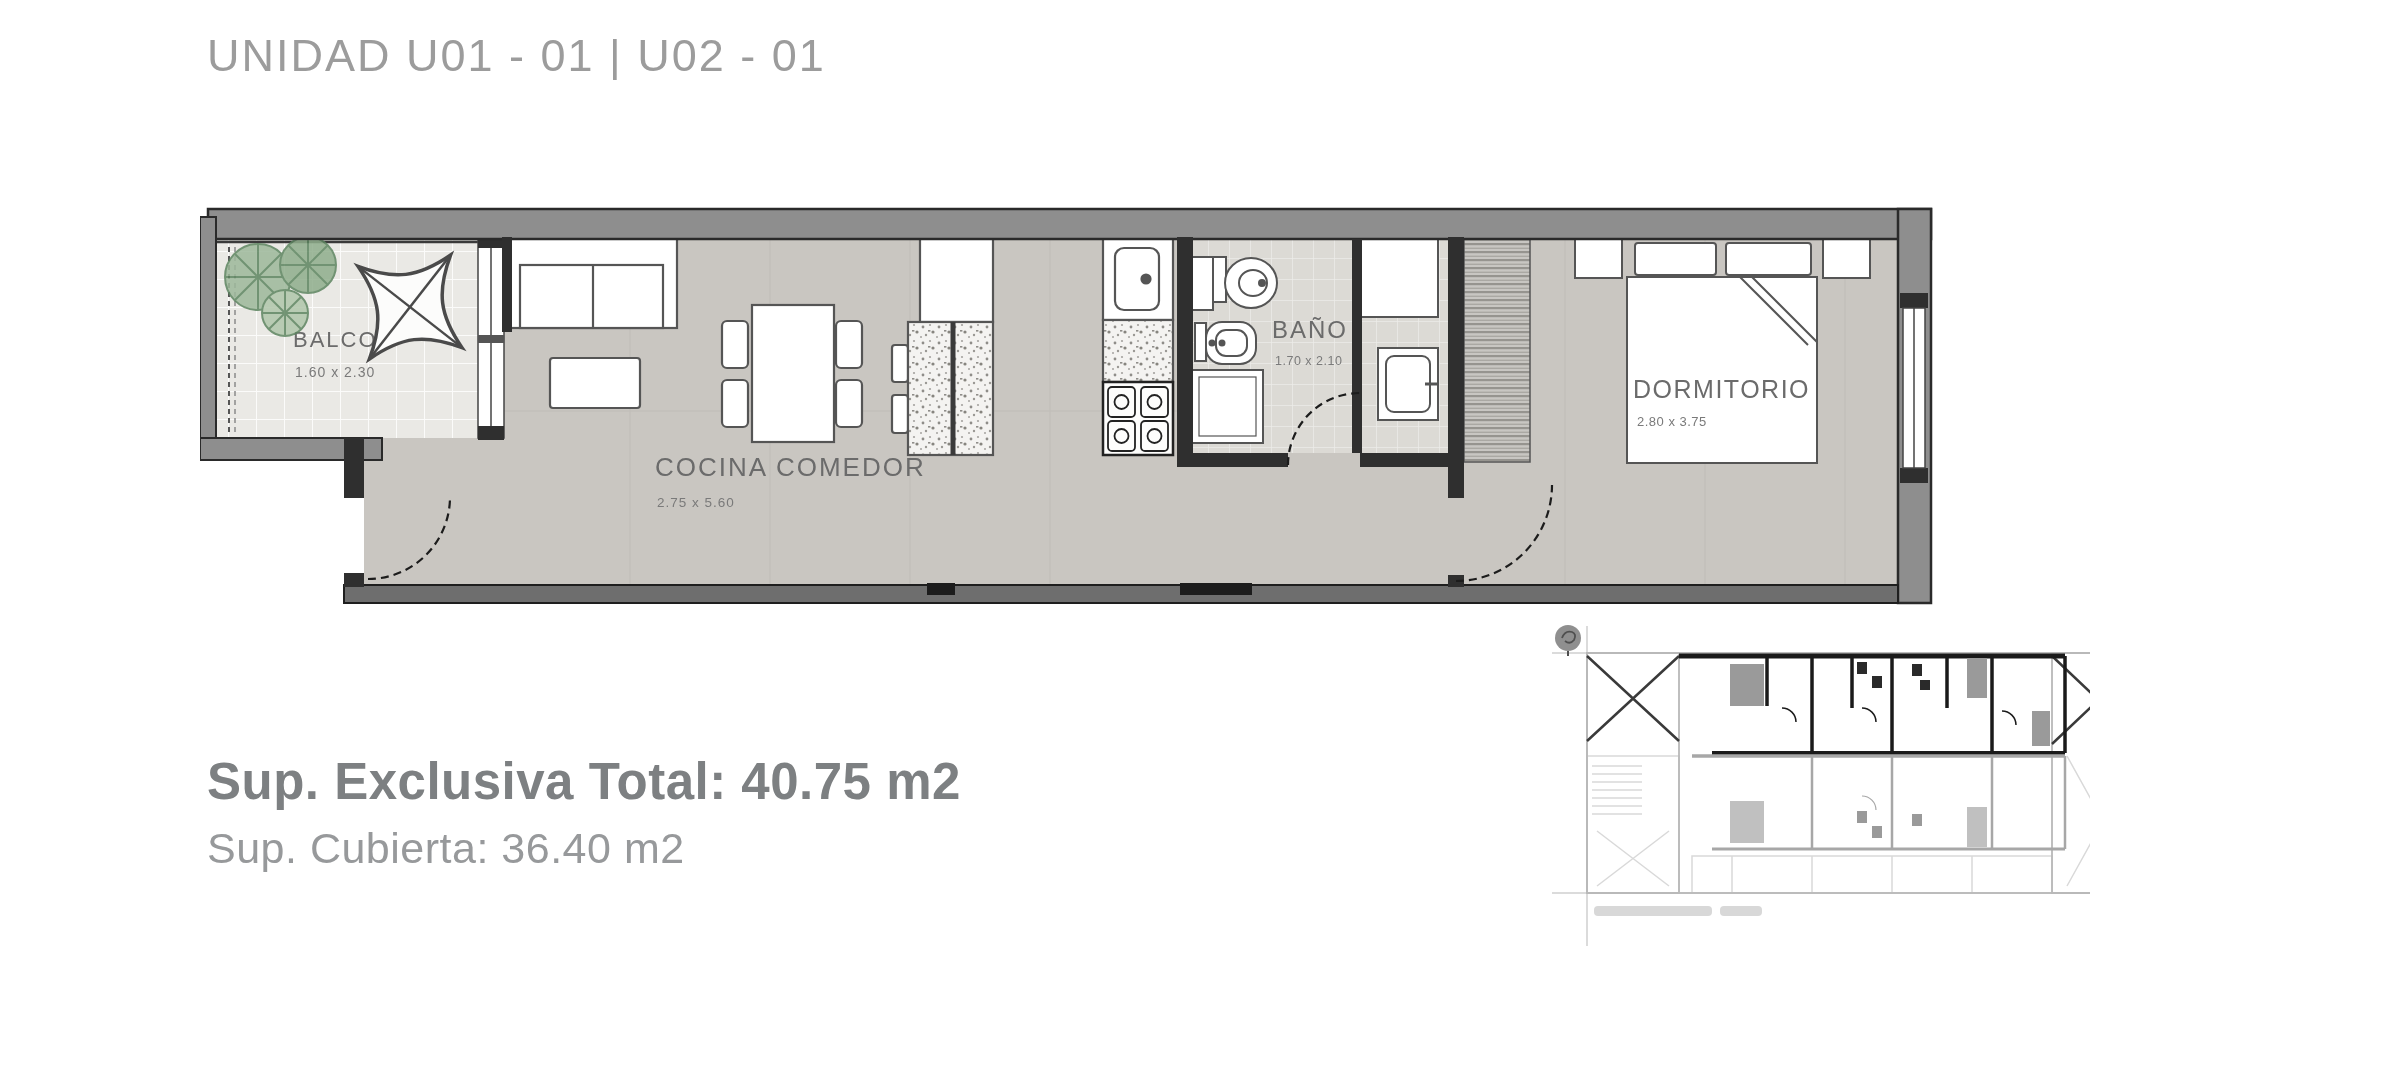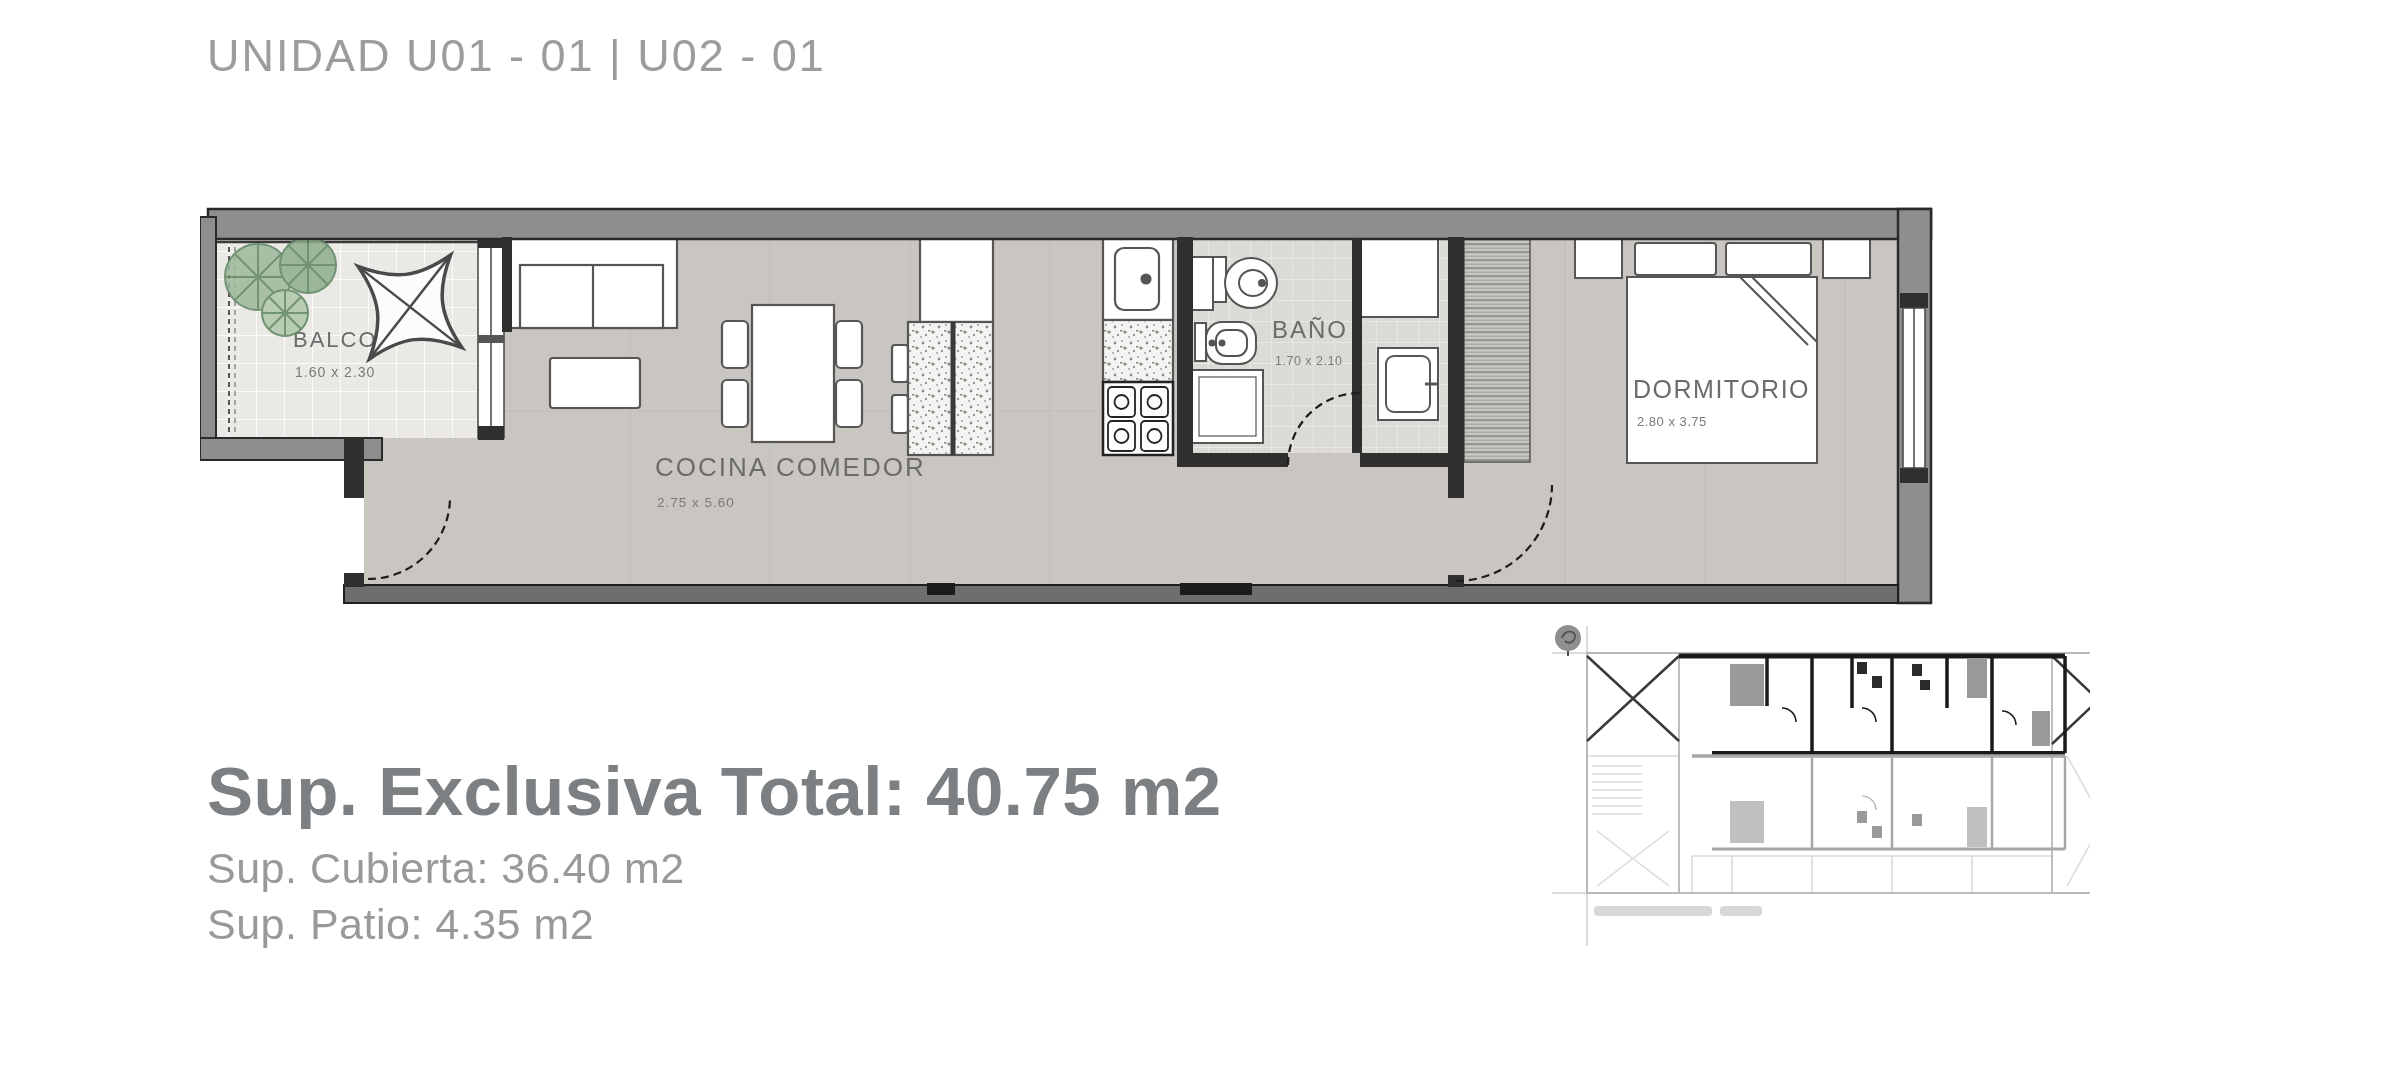--- a/index.html
+++ b/index.html
@@ -4,21 +4,21 @@
 <style>
   html,body{margin:0;padding:0;background:#ffffff;}
   .page{position:relative;width:2090px;height:1080px;background:#fff;overflow:hidden;
         font-family:"Liberation Sans",sans-serif;border-radius:17px;}
   .title-block{position:absolute;left:207px;top:30px;}
   .unit-line{font-size:45px;color:#9c9c9c;letter-spacing:2px;font-weight:400;}
   .type-line{font-size:65px;color:#777a7c;letter-spacing:1px;font-weight:700;margin:4px 0 0 0;}
   .floorplan{position:absolute;left:200px;top:195px;width:1740px;height:410px;}
   .keyplan{position:absolute;left:1552px;top:616px;width:648px;height:335px;}
   .areas{position:absolute;left:207px;top:752px;}
-  .areas .total{font-size:69px;font-weight:700;color:#7d8082;letter-spacing:0.5px;margin-bottom:10px;}
+  .areas .total{font-size:51px;font-weight:700;color:#7d8082;letter-spacing:0.5px;margin-bottom:10px;}
   .areas .sub{font-size:43px;color:#97999b;letter-spacing:0.5px;line-height:1.3;}
   svg text{font-family:"Liberation Sans",sans-serif;}
 </style>
 </head>
 <body>
 
 <div class="page">
 
   <div class="title-block">
     <div class="unit-line">UNIDAD U01 - 01 | U02 - 01</div>
@@ -213,21 +213,20 @@
     <g fill="none" stroke="#1c1c1c" stroke-width="2.2" stroke-dasharray="8,5">
       <path d="M168 384 A 82 82 0 0 0 250 302"></path>
       <path d="M1088 270 A 72 72 0 0 1 1160 198"></path>
       <path d="M1256 386 A 96 96 0 0 0 1352 290"></path>
     </g>
   </svg>
 
   <div class="areas">
     <div class="total">Sup. Exclusiva Total: 40.75 m2</div>
     <div class="sub">Sup. Cubierta: 36.40 m2</div>
-    <div class="sub">Sup. Patio: 4.35 m2</div>
   </div>
 
   <svg class="keyplan" viewBox="0 0 648 335" xmlns="http://www.w3.org/2000/svg">
 
     <g stroke="#cfcfcf" stroke-width="1.5">
       <line x1="0" y1="37" x2="648" y2="37"></line>
       <line x1="0" y1="277" x2="648" y2="277"></line>
       <line x1="35" y1="10" x2="35" y2="330"></line>
       <line x1="593" y1="10" x2="593" y2="330"></line>
     </g>

